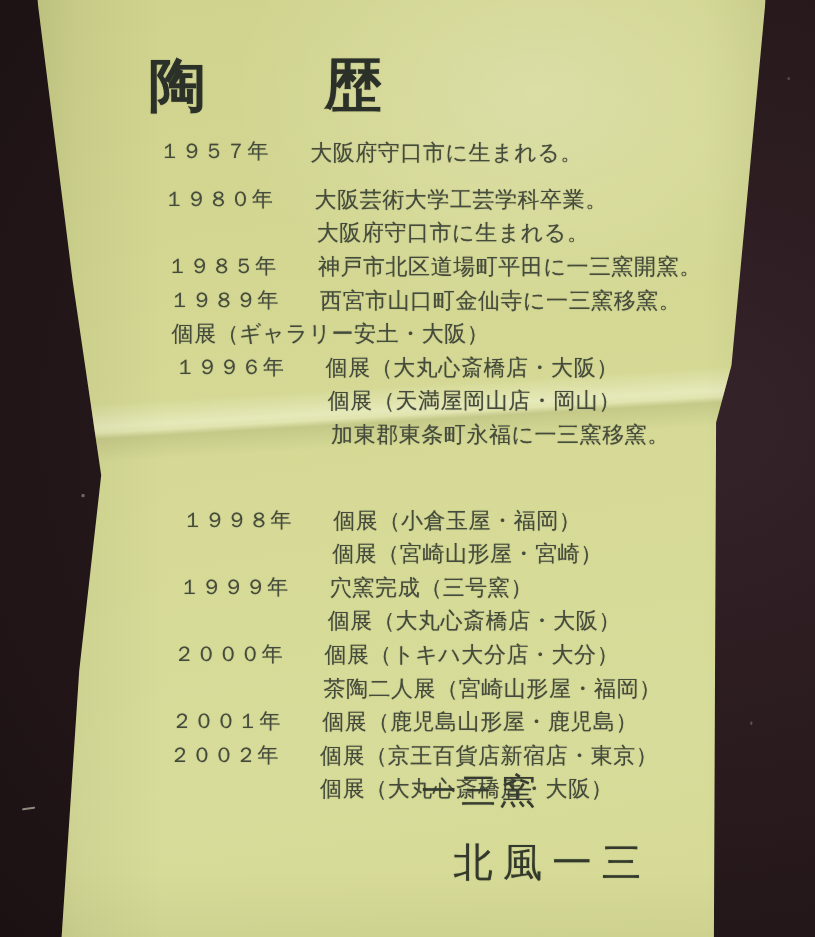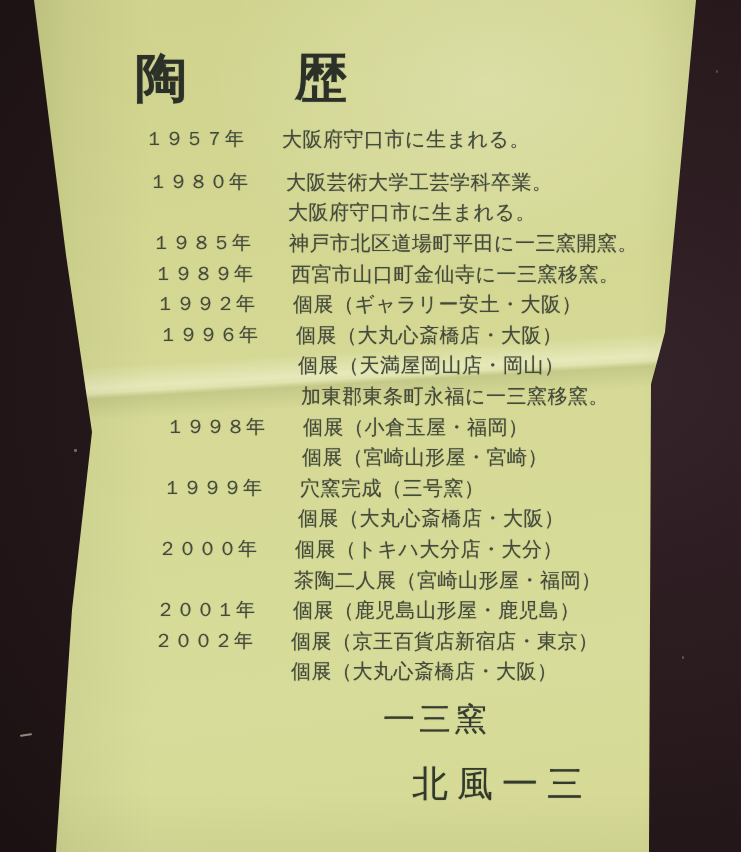--- a/index.html
+++ b/index.html
@@ -161,41 +161,40 @@
     <span class="year">１９８５年</span>
     <span class="event">神戸市北区道場町平田に一三窯開窯。</span>
   </div>
 
   <div class="row" style="margin-left: 21px;">
     <span class="year">１９８９年</span>
     <span class="event">西宮市山口町金仙寺に一三窯移窯。</span>
   </div>
 
   <div class="row" style="margin-left: 23px;">
-    <span class="year">１９９２年</span>
     <span class="event">個展（ギャラリー安土・大阪）</span>
   </div>
 
   <div class="row" style="margin-left: 26px;">
     <span class="year">１９９６年</span>
     <span class="event">個展（大丸心斎橋店・大阪）</span>
   </div>
 
   <div class="row" style="margin-left: 28px;">
     <span class="year"></span>
     <span class="event">個展（天満屋岡山店・岡山）</span>
   </div>
 
 
   <div class="row" style="margin-left: 31px;">
     <span class="year"></span>
     <span class="event">加東郡東条町永福に一三窯移窯。</span>
   </div>
 
-  <div class="row" style="margin-left: 33px;">
+  <div class="row" style="margin-left: 33px; margin-top: 47px;">
     <span class="year">１９９８年</span>
     <span class="event">個展（小倉玉屋・福岡）</span>
   </div>
 
   <div class="row" style="margin-left: 32px;">
     <span class="year"></span>
     <span class="event">個展（宮崎山形屋・宮崎）</span>
   </div>
 
   <div class="row" style="margin-left: 30px;">

